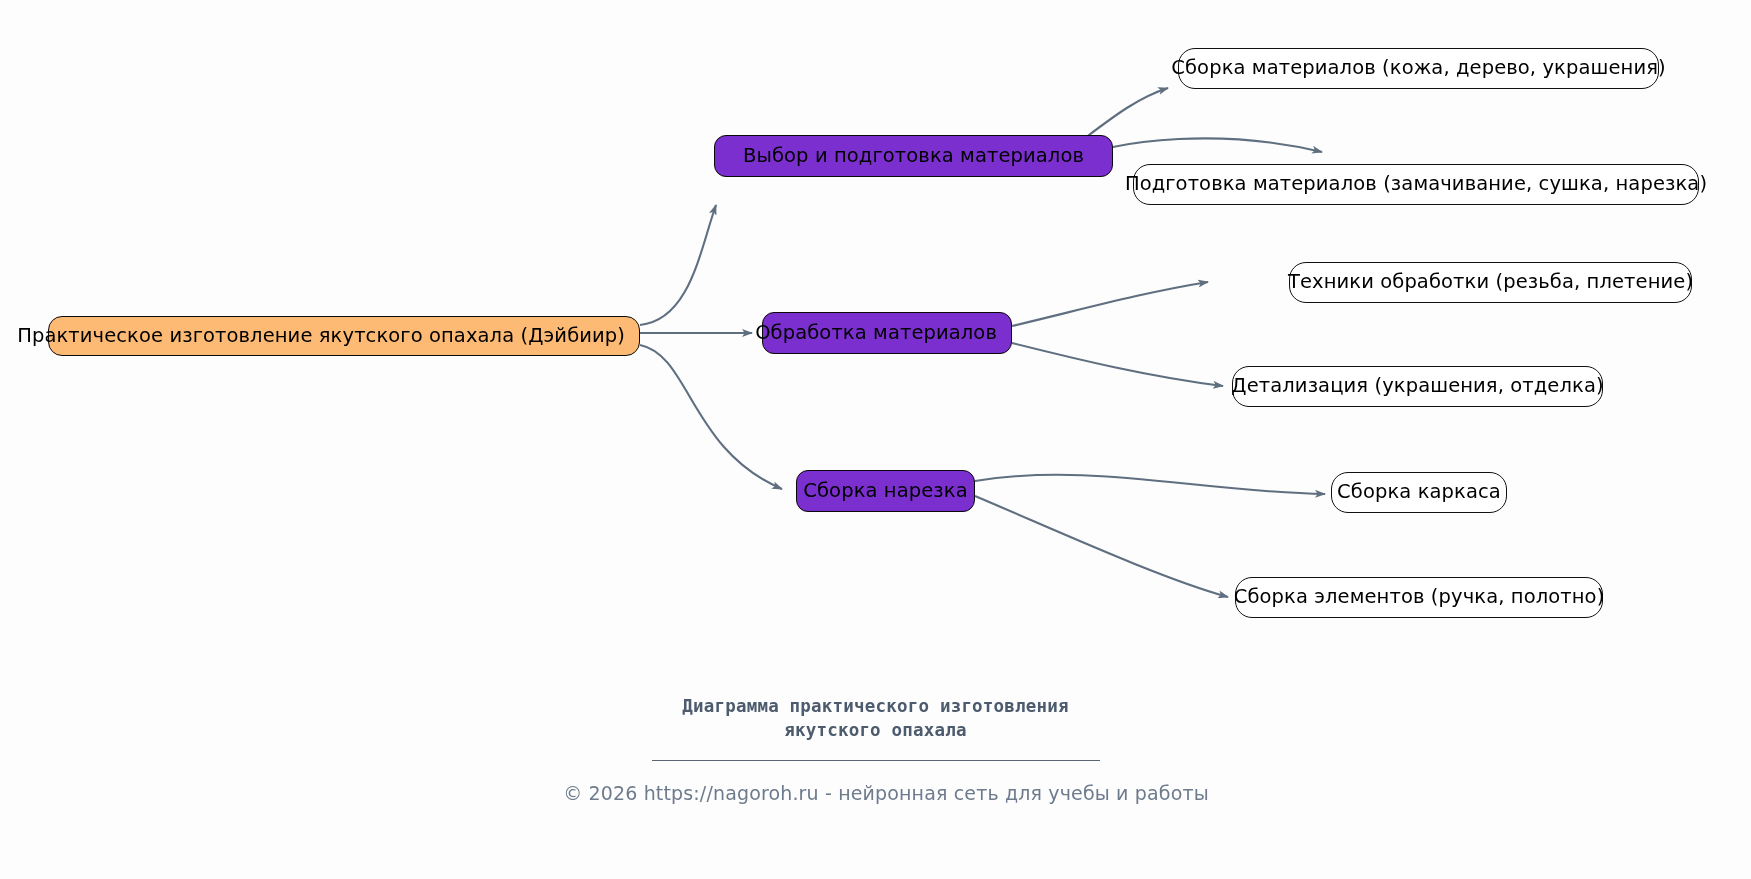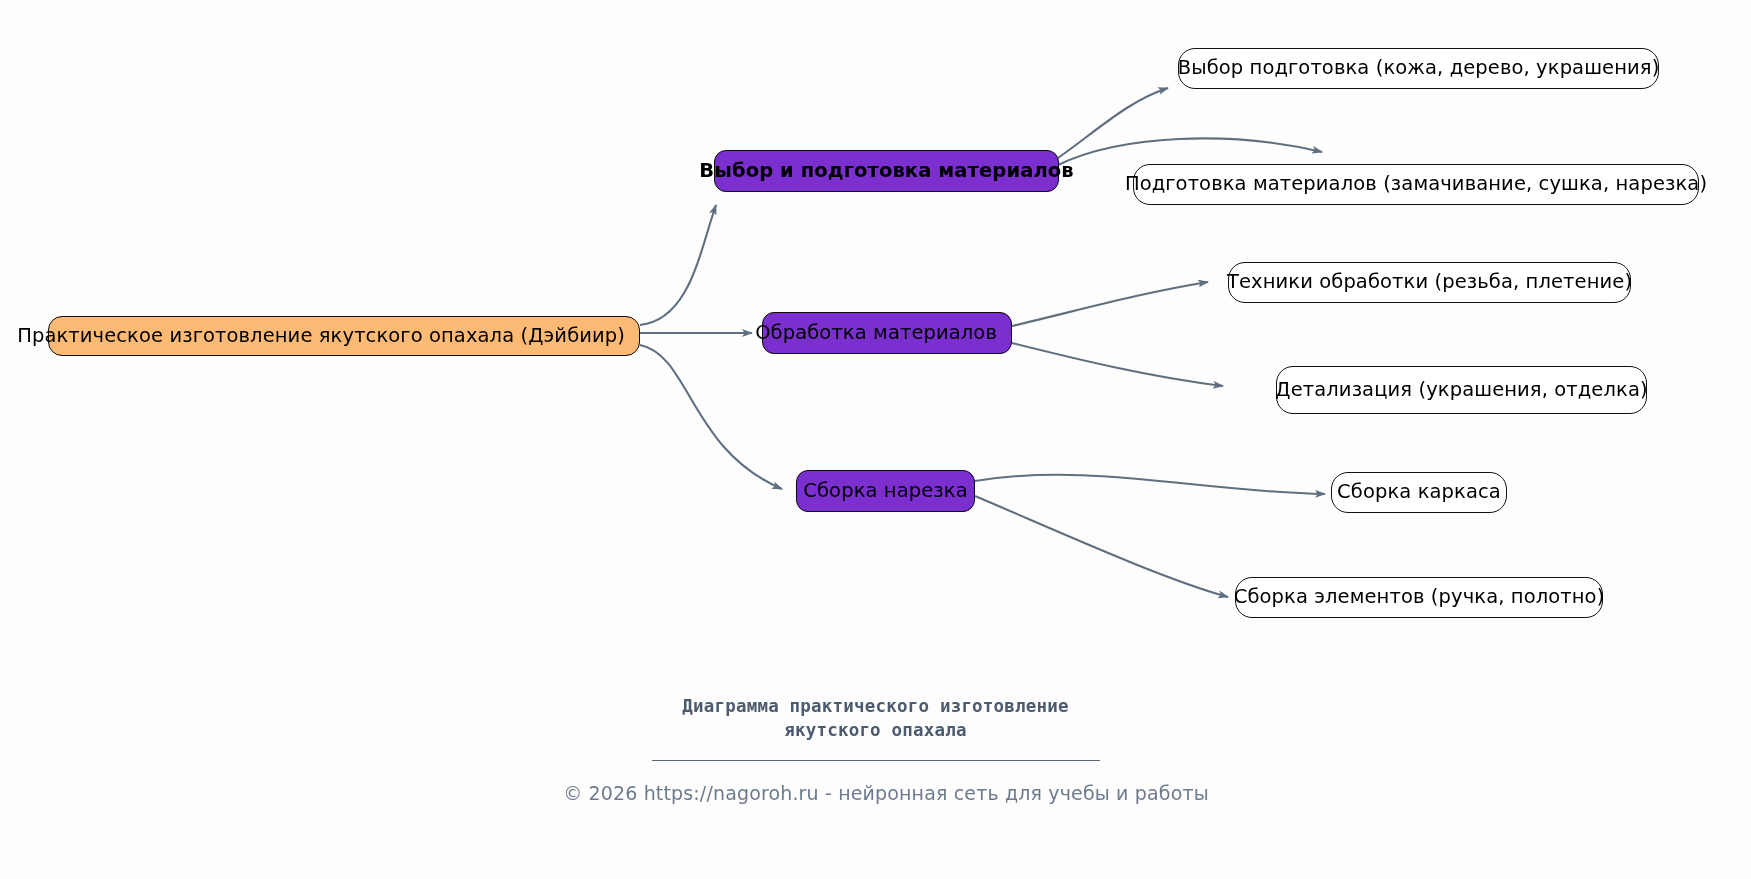--- a/index.html
+++ b/index.html
@@ -130,56 +130,56 @@
 
       <path d="M 975,481 C 1090,462 1200,492 1325,494"></path>
       <path d="M 975,496 C 1060,532 1160,578 1228,597"></path>
     </g>
   </svg>
 
   <div class="node root" style="left:48px; top:316px; width:592px; height:40px;">
     <span>Практическое изготовление якутского опахала (Дэйбиир)</span>
   </div>
 
-  <div class="node branch" style="left:714px; top:150px; width:345px; height:42px;font-weight:bold;">
+  <div class="node branch" style="left:714px; top:135px; width:399px; height:42px;">
     <span>Выбор и подготовка материалов</span>
   </div>
 
   <div class="node branch" style="left:762px; top:312px; width:250px; height:42px;justify-content:flex-end;">
     <span>Обработка материалов</span>
   </div>
 
   <div class="node branch" style="left:796px; top:470px; width:179px; height:42px;">
     <span>Сборка нарезка</span>
   </div>
 
   <div class="node leaf" style="left:1178px; top:48px; width:481px; height:41px;">
-    <span>Выбор подготовка (кожа, дерево, украшения)</span>
+    <span>Сборка материалов (кожа, дерево, украшения)</span>
   </div>
 
   <div class="node leaf" style="left:1133px; top:152px; width:566px; height:41px;margin-top:12px;">
     <span>Подготовка материалов (замачивание, сушка, нарезка)</span>
   </div>
 
-  <div class="node leaf" style="left:1228px; top:262px; width:403px; height:41px;">
+  <div class="node leaf" style="left:1289px; top:262px; width:403px; height:41px;">
     <span>Техники обработки (резьба, плетение)</span>
   </div>
 
-  <div class="node leaf" style="left:1276px; top:366px; width:371px; height:48px;">
+  <div class="node leaf" style="left:1232px; top:366px; width:371px; height:41px;">
     <span>Детализация (украшения, отделка)</span>
   </div>
 
   <div class="node leaf" style="left:1331px; top:472px; width:176px; height:41px;">
     <span>Сборка каркаса</span>
   </div>
 
   <div class="node leaf" style="left:1235px; top:577px; width:368px; height:41px;">
     <span>Сборка элементов (ручка, полотно)</span>
   </div>
 
   <div id="caption-block">
-    <div id="diagram-caption">Диаграмма практического изготовление
+    <div id="diagram-caption">Диаграмма практического изготовления
 якутского опахала</div>
     <div id="caption-divider"></div>
     <div id="footer-credit">© 2026 https://nagoroh.ru - нейронная сеть для учебы и работы</div>
   </div>
 
 </div>
 
 </body></html>

